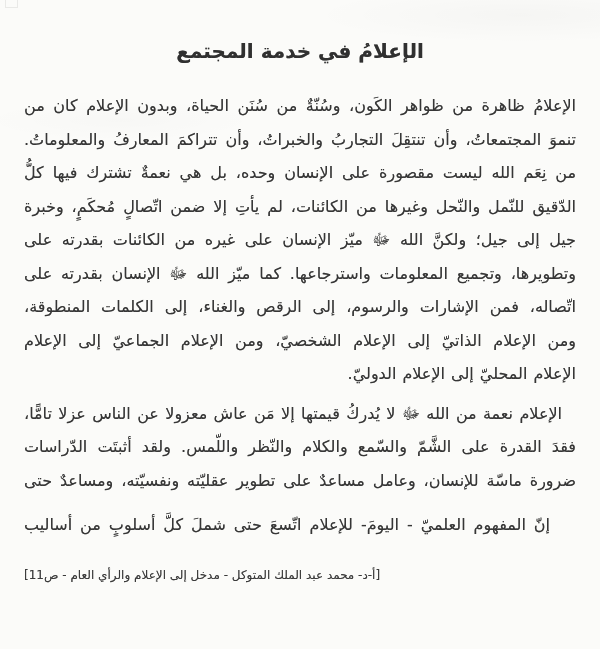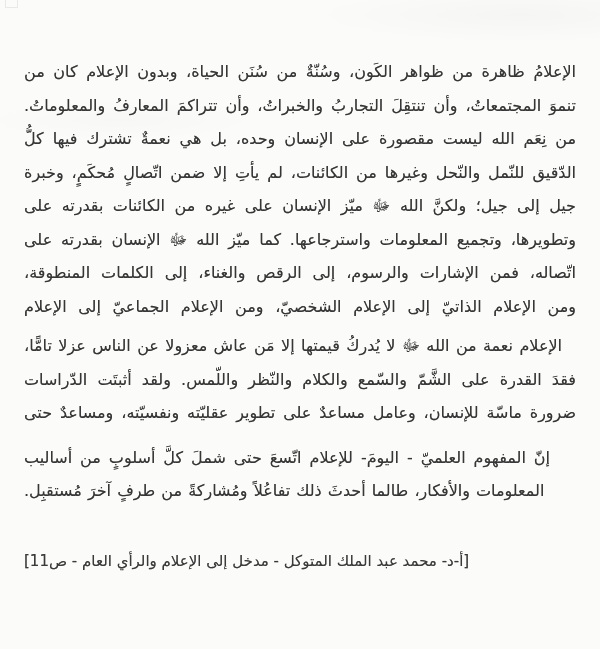--- a/index.html
+++ b/index.html
@@ -49,22 +49,22 @@
     text-align-last: justify;
     white-space: normal;
     word-spacing: 1px;
     text-shadow: 0 0 0.5px rgba(54,54,54,0.5);
   }
   .ln.end-r { text-align: right; text-align-last: right; }
   .ln.end-l { text-align: left;  text-align-last: left; }
   .ln.ind-sm { padding-right: 14px; }
   .ln.ind-md { padding-right: 26px; }
   .citation {
-    margin-top: 40px;
-    font-size: 15px;
+    margin-top: 20px;
+    font-size: 12px;
     line-height: 26px;
     text-align: left;
     text-align-last: left;
     color: #3a3a3a;
     text-shadow: 0 0 0.5px rgba(58,58,58,0.5);
   }
   .watermark {
     position: absolute;
     top: 297px;
     left: 65px;
@@ -95,39 +95,40 @@
 </head>
 <body>
 
 <div class="page">
 
   <div class="corner-artifact"></div>
 
 
   <div class="doc">
 
+    <div class="title">الإعلامُ في خدمة المجتمع</div>
 
     <div class="para para-1">
       <div class="ln">الإعلامُ ظاهرة من ظواهر الكَون، وسُنّةٌ من سُنَن الحياة، وبدون الإعلام كان من المستحيل أن</div>
       <div class="ln">تنموَ المجتمعاتُ، وأن تنتقِلَ التجاربُ والخبراتُ، وأن تتراكمَ المعارفُ والمعلوماتُ. والإعلام نعمةٌ</div>
       <div class="ln">من نِعَم الله ليست مقصورة على الإنسان وحده، بل هي نعمةٌ تشترك فيها كلُّ الكائنات، فالنّظام</div>
       <div class="ln">الدّقيق للنّمل والنّحل وغيرها من الكائنات، لم يأتِ إلا ضمن اتّصالٍ مُحكَمٍ، وخبرة منقولة من</div>
       <div class="ln">جيل إلى جيل؛ ولكنَّ الله ﷻ ميّز الإنسان على غيره من الكائنات بقدرته على اختزان المعرفة</div>
       <div class="ln">وتطويرها، وتجميع المعلومات واسترجاعها. كما ميّز الله ﷻ الإنسان بقدرته على تطوير وسائل</div>
       <div class="ln">اتّصاله، فمن الإشارات والرسوم، إلى الرقص والغناء، إلى الكلمات المنطوقة، والحروف المكتوبة،</div>
       <div class="ln">ومن الإعلام الذاتيّ إلى الإعلام الشخصيّ، ومن الإعلام الجماعيّ إلى الإعلام الجماهيريّ، ومن</div>
+      <div class="ln end-r">الإعلام المحليّ إلى الإعلام الدوليّ.</div>
     </div>
 
     <div class="para para-2">
       <div class="ln ind-sm">الإعلام نعمة من الله ﷻ لا يُدركُ قيمتها إلا مَن عاش معزولا عن الناس عزلا تامًّا، أو مَن</div>
       <div class="ln">فقدَ القدرة على الشَّمّ والسّمع والكلام والنّظر واللّمس. ولقد أثبتَت الدّراسات العلميّة أنَّ الإعلام</div>
       <div class="ln">ضرورة ماسّة للإنسان، وعامل مساعدٌ على تطوير عقليّته ونفسيّته، ومساعدٌ حتى لنموّ جسمه.</div>
     </div>
 
     <div class="para para-3">
       <div class="ln ind-md">إنّ المفهوم العلميّ - اليومَ- للإعلام اتّسعَ حتى شملَ كلَّ أسلوبٍ من أساليب جمع ونقل</div>
-      <div class="ln end-l">المعلومات والأفكار، طالما أحدثَ ذلك تفاعُلاً ومُشاركةً من طرفٍ آخرَ مُستقبِل.</div>
     </div>
 
     <div class="citation">[أ-د- محمد عبد الملك المتوكل - مدخل إلى الإعلام والرأي العام - ص11]</div>
 
   </div>
 </div>
 
 </body></html>

